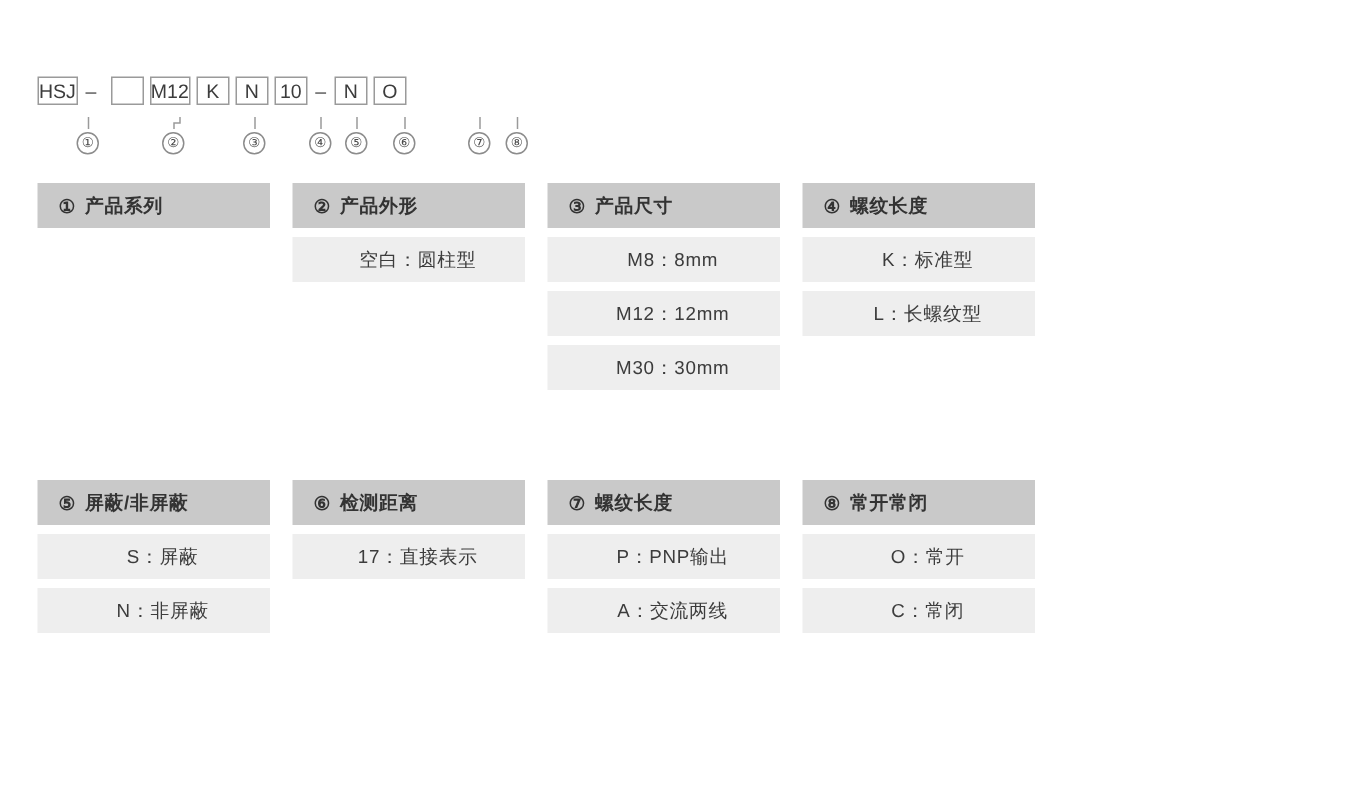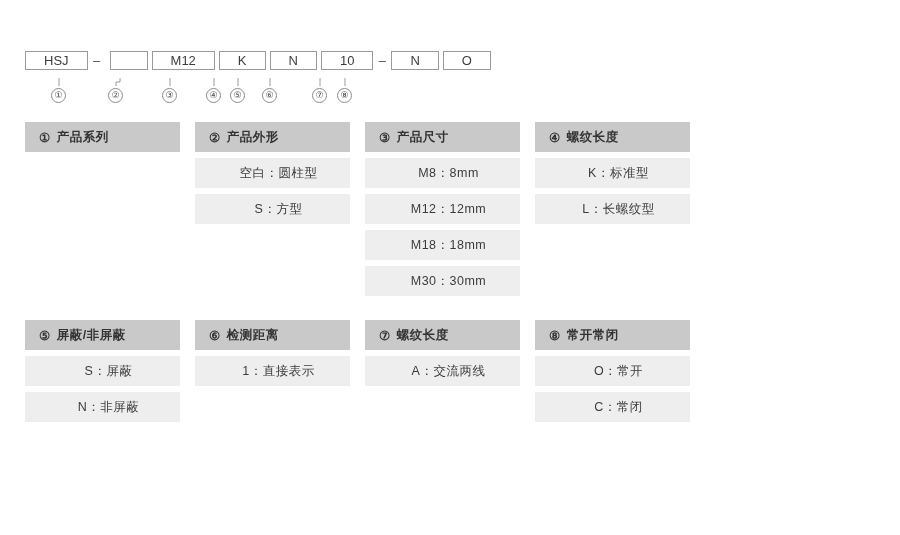--- a/index.html
+++ b/index.html
@@ -29,21 +29,21 @@
     border: 1px solid #9a9a9a;
     background: #ffffff;
     height: 19px;
     min-width: 22px;
     display: flex;
     align-items: center;
     justify-content: center;
     font-size: 13px;
     color: #3c3c3c;
     box-sizing: border-box;
-    padding: 0 18px;
+    padding: 0 0;
   }
   .code-dash {
     width: 18px;
     text-align: center;
     font-size: 13px;
     color: #4a4a4a;
   }
   .code-gap { width: 4px; }
 
   
@@ -162,31 +162,29 @@
       <span>产品系列</span>
     </div>
   </div>
 
   <div class="col" id="col2">
     <div class="cell head">
       <span class="num">②</span>
       <span>产品外形</span>
     </div>
     <div class="cell item">空白：圆柱型</div>
-    <div class="cell item">S：方型</div>
   </div>
 
   <div class="col" id="col3">
     <div class="cell head">
       <span class="num">③</span>
       <span>产品尺寸</span>
     </div>
     <div class="cell item">M8：8mm</div>
     <div class="cell item">M12：12mm</div>
-    <div class="cell item">M18：18mm</div>
     <div class="cell item">M30：30mm</div>
   </div>
 
   <div class="col" id="col4">
     <div class="cell head">
       <span class="num">④</span>
       <span>螺纹长度</span>
     </div>
     <div class="cell item">K：标准型</div>
     <div class="cell item">L：长螺纹型</div>
@@ -203,28 +201,29 @@
     </div>
     <div class="cell item">S：屏蔽</div>
     <div class="cell item">N：非屏蔽</div>
   </div>
 
   <div class="col" id="col2b" style="left:195px; top:320px;">
     <div class="cell head">
       <span class="num">⑥</span>
       <span>检测距离</span>
     </div>
-    <div class="cell item">1：直接表示</div>
+    <div class="cell item">17：直接表示</div>
   </div>
 
   <div class="col" id="col3b" style="left:365px; top:320px;">
     <div class="cell head">
       <span class="num">⑦</span>
       <span>螺纹长度</span>
     </div>
+    <div class="cell item">P：PNP输出</div>
     <div class="cell item">A：交流两线</div>
   </div>
 
   <div class="col" id="col4b" style="left:535px; top:320px;">
     <div class="cell head">
       <span class="num">⑧</span>
       <span>常开常闭</span>
     </div>
     <div class="cell item">O：常开</div>
     <div class="cell item">C：常闭</div>

